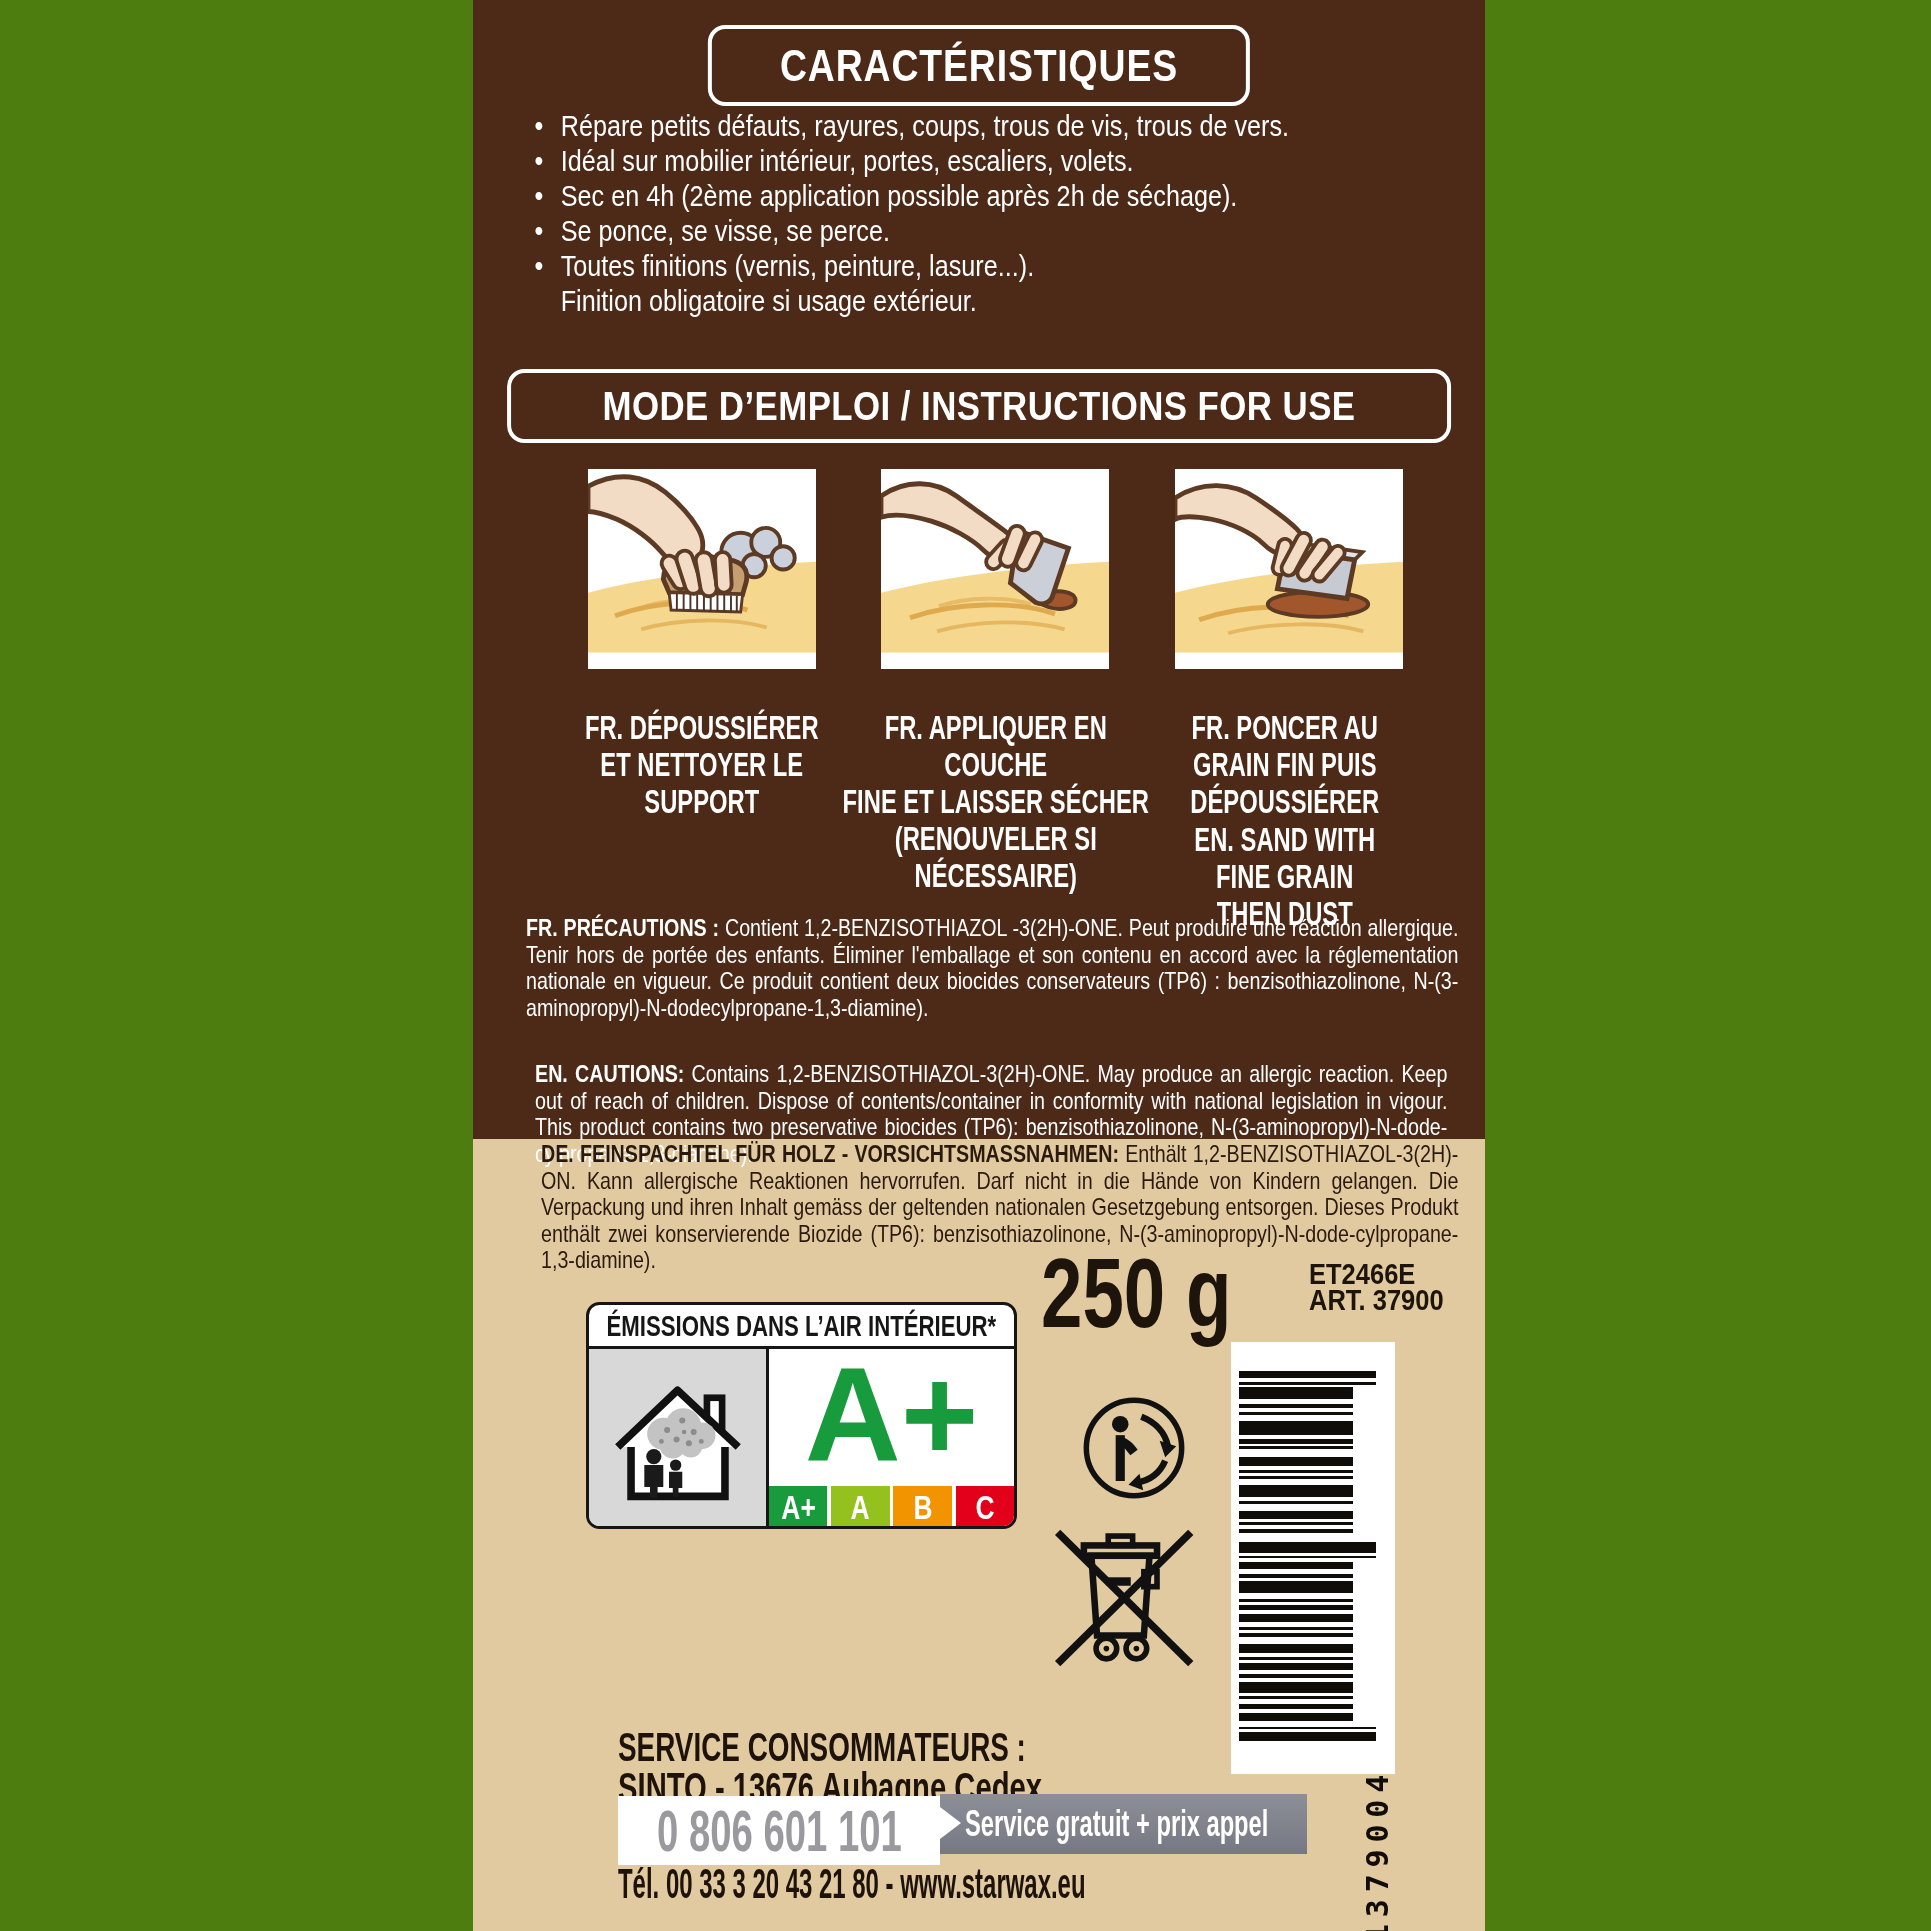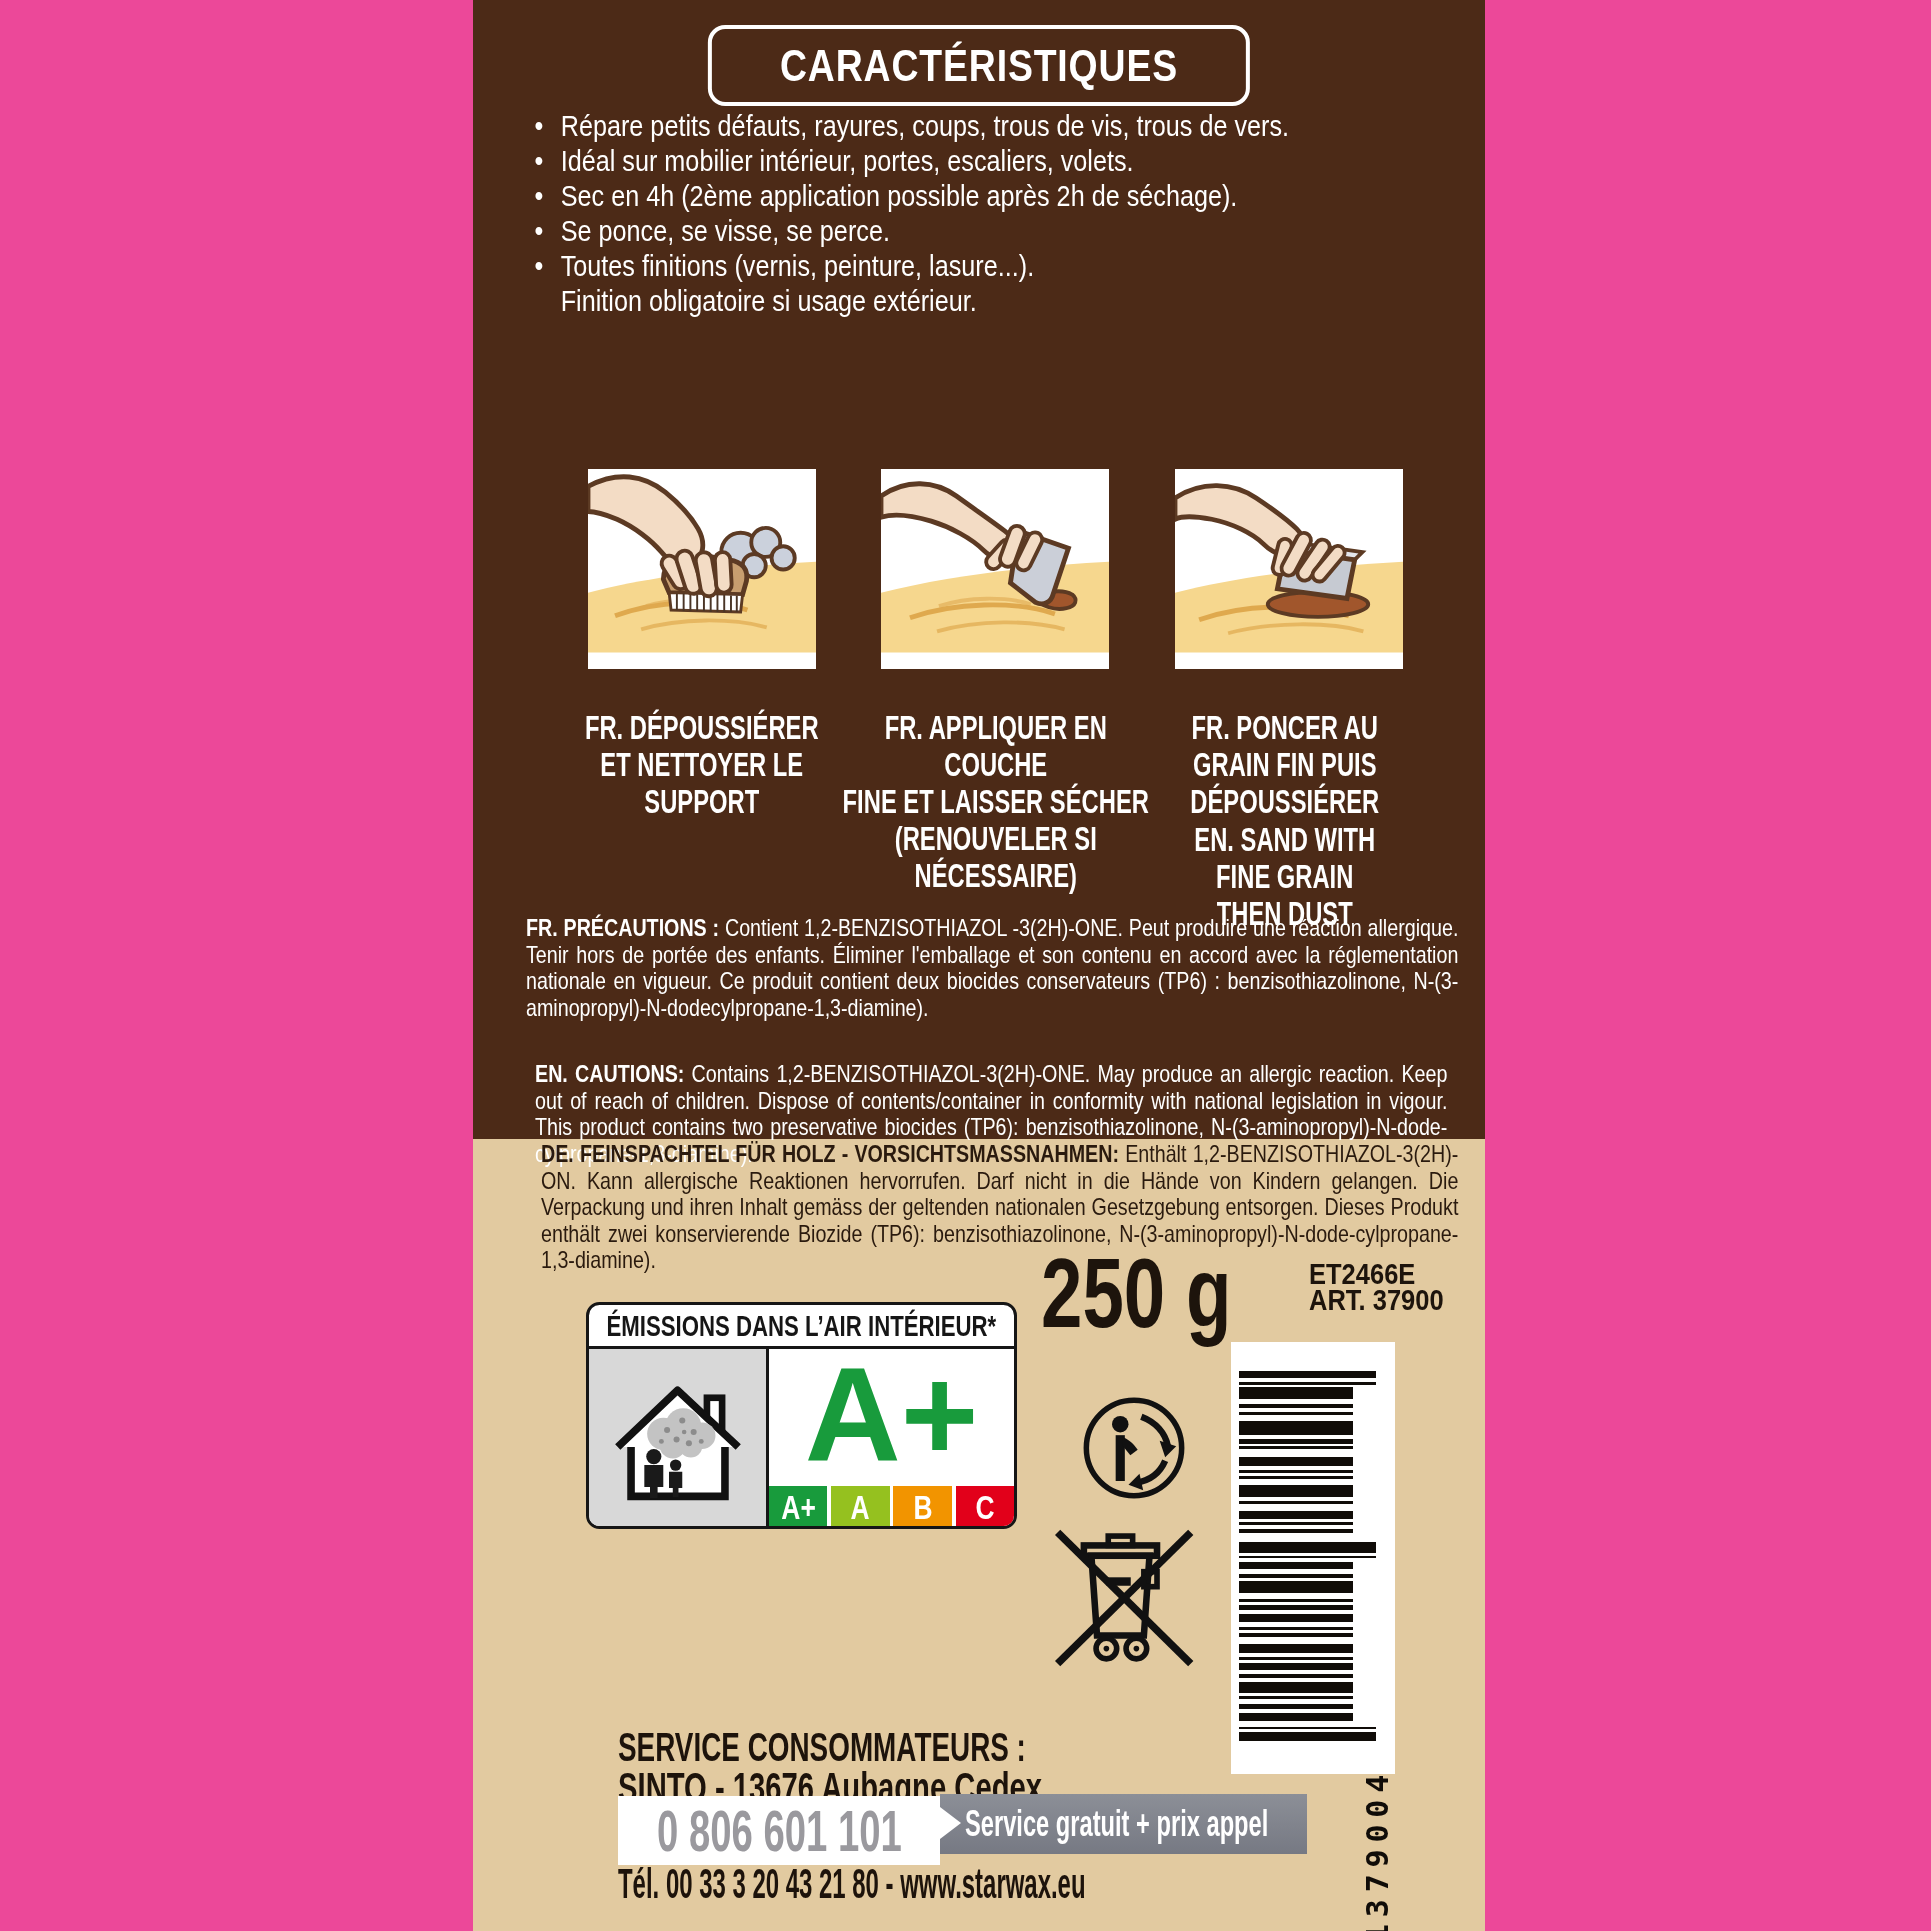--- a/index.html
+++ b/index.html
@@ -1,16 +1,16 @@
 <!DOCTYPE html>
 <html><head>
 <meta charset="utf-8">
 <style>
   html,body{margin:0;padding:0;background:#fff;}
-  .page{position:relative;width:1931px;height:1931px;background:#ec4899;overflow:hidden;
+  .page{position:relative;width:1931px;height:1931px;background:#4d7c0f;overflow:hidden;
         font-family:"Liberation Sans",sans-serif;}
   .label{position:absolute;left:473px;top:0;width:1012px;height:1931px;}
   .bg-brown{position:absolute;left:0;top:0;width:1012px;height:1139px;}
   .bg-tan{position:absolute;left:0;top:1139px;width:1012px;height:792px;}
 
   
   .sq{display:block;transform-origin:0 0;}
   .sqc{display:inline-block;transform-origin:50% 50%;}
 
   .titlebox{position:absolute;left:50%;transform:translateX(-50%);border:4.8px solid #fff;
@@ -131,20 +131,23 @@
           <span>Se ponce, se visse, se perce.</span>
         </div>
         <div class="li">
           <span class="dot">•</span>
           <span>Toutes finitions (vernis, peinture, lasure...).</span>
         </div>
         <div class="cont">Finition obligatoire si usage extérieur.</div>
       </div>
     </div>
 
+    <div class="titlebox" id="modedemploi">
+      <span class="sqc">MODE D’EMPLOI / INSTRUCTIONS FOR USE</span>
+    </div>
 
     <div class="card" style="left:115px;">
       <svg width="228" height="200" viewBox="0 0 236 207">
         <rect x="0" y="0" width="236" height="207" fill="#ffffff"></rect>
         <path d="M0,128 C70,110 160,100 236,96 L236,190 L0,190 Z" fill="#F6D78E"></path>
         <path d="M28,152 C70,136 130,134 165,146" stroke="#DFA94E" stroke-width="5" fill="none"></path>
         <path d="M55,166 C95,154 150,154 185,164" stroke="#DFA94E" stroke-width="4" fill="none" opacity=".7"></path>
         <path d="M60,142 C85,134 120,134 140,142" stroke="#DFA94E" stroke-width="4" fill="none" opacity=".6"></path>
         <g stroke="#5C3A23" stroke-width="4" fill="#CBD1DC">
           <circle cx="158" cy="86" r="20"></circle>

